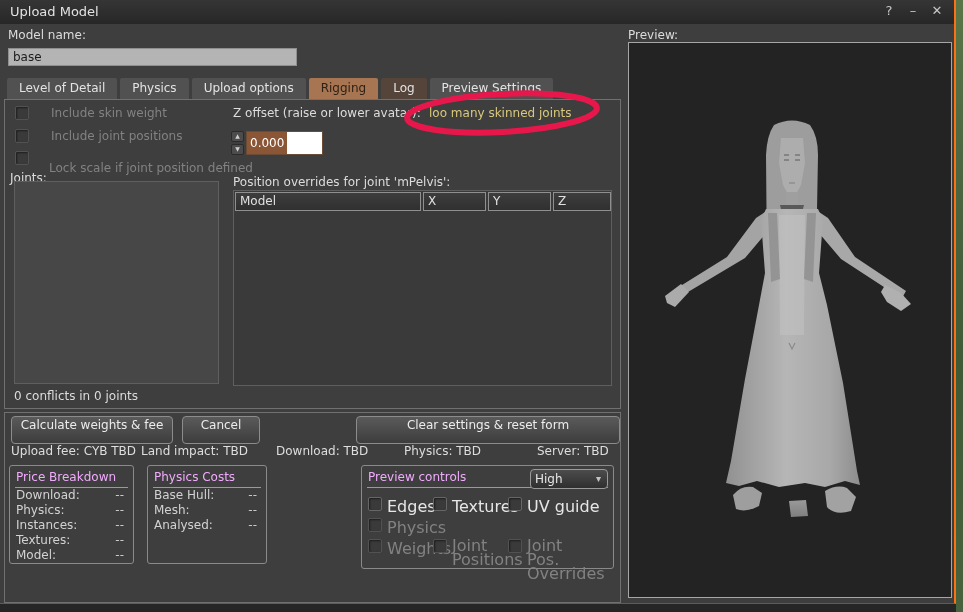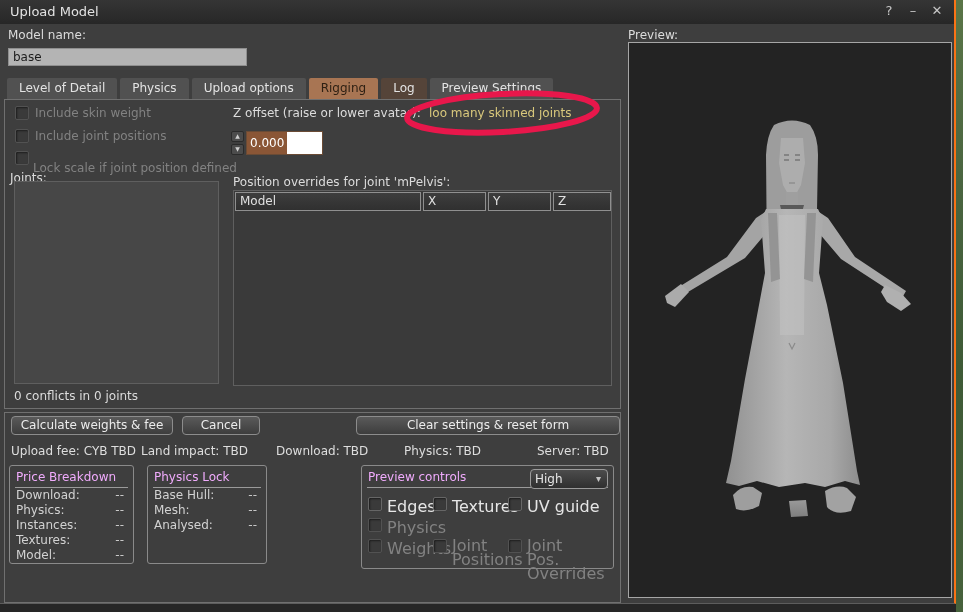--- a/index.html
+++ b/index.html
@@ -25,21 +25,21 @@
     position:absolute; left:0; top:0; width:100%; height:24px;
     background:linear-gradient(#353535,#272727);
   }
   .titlebar .title { position:absolute; left:10px; top:4px; font-size:13px; color:#e2e2e2; }
   .win-btns { position:absolute; right:10px; top:3px; display:flex; gap:10px; }
   .win-btn { color:#c6c6c6; font-size:13px; width:14px; text-align:center; cursor:default; }
 
   .lbl { font-size:12px; color:#dcdcdc; position:absolute; white-space:nowrap; }
 
   .text-field {
-    position:absolute; left:8px; top:48px; width:239px; height:18px;
+    position:absolute; left:8px; top:48px; width:289px; height:18px;
     background:#b4b4b4; border:1px solid #8f8f8f;
     font-size:12px; color:#1c1c1c; line-height:16px; padding:0 4px;
   }
 
   
   .tabs { position:absolute; left:7px; top:78px; display:flex; gap:3px; }
   .tab {
     height:21px; line-height:21px; padding:0 12px;
     background:#515151; color:#e3e3e3; font-size:12px;
     border-radius:2px 2px 0 0; white-space:nowrap;
@@ -54,21 +54,21 @@
   #bottom-panel { left:4px; top:412px; width:617px; height:191px; }
 
   .checkbox {
     position:absolute; width:14px; height:14px;
     background:#3a3a3a; border:1px solid #666;
     border-radius:2px;
     box-shadow: inset 1px 1px 2px rgba(0,0,0,.5);
   }
   .checkbox.disabled { border-color:#525252; }
   .cb-label { font-size:12px; position:absolute; white-space:nowrap; }
-  .cb-label.disabled { color:#828282; }
+  .cb-label.disabled { color:#828282;margin-left:16px; }
 
   .listbox {
     position:absolute; left:9px; top:81px; width:205px; height:203px;
     background:#474747; border:1px solid #5f5f5f;
   }
 
   .warning { position:absolute; left:424px; top:6px; font-size:12px; color:#d9c87c; white-space:nowrap; }
 
   
   .spinner { position:absolute; left:226px; top:31px; height:24px; }
@@ -91,21 +91,21 @@
     background:#3a3a3a; border:1px solid #5f5f5f;
   }
   .th {
     position:absolute; top:1px; height:19px;
     background:linear-gradient(#3d3d3d,#303030); border:1px solid #8f8f8f;
     font-size:12px; color:#e0e0e0; line-height:17px; padding-left:4px;
   }
 
   
   .btn {
-    position:absolute; height:19px;
+    position:absolute; height:28px;
     background:linear-gradient(#5a5a5a,#3d3d3d);
     border:1px solid #8c8c8c; border-radius:4px;
     color:#ececec; font-size:12px; line-height:17px; text-align:center;
     white-space:nowrap;
   }
 
   .fee { position:absolute; top:31px; font-size:12px; color:#dedede; white-space:nowrap; }
 
   .groupbox {
     position:absolute; top:52px; border:1px solid #8a8a8a; border-radius:3px;
@@ -233,21 +233,21 @@
           <span>Textures:</span>
           <span class="v">--</span>
         </div>
       <div class="gb-row">
           <span>Model:</span>
           <span class="v">--</span>
         </div>
     </div>
 
     <div class="groupbox" style="left:142px; width:120px; height:99px;">
-      <div class="gb-title">Physics Lock</div>
+      <div class="gb-title">Physics Costs</div>
       <hr class="gb-sep">
       <div class="gb-row">
           <span>Base Hull:</span>
           <span class="v">--</span>
         </div>
       <div class="gb-row">
           <span>Mesh:</span>
           <span class="v">--</span>
         </div>
       <div class="gb-row">

